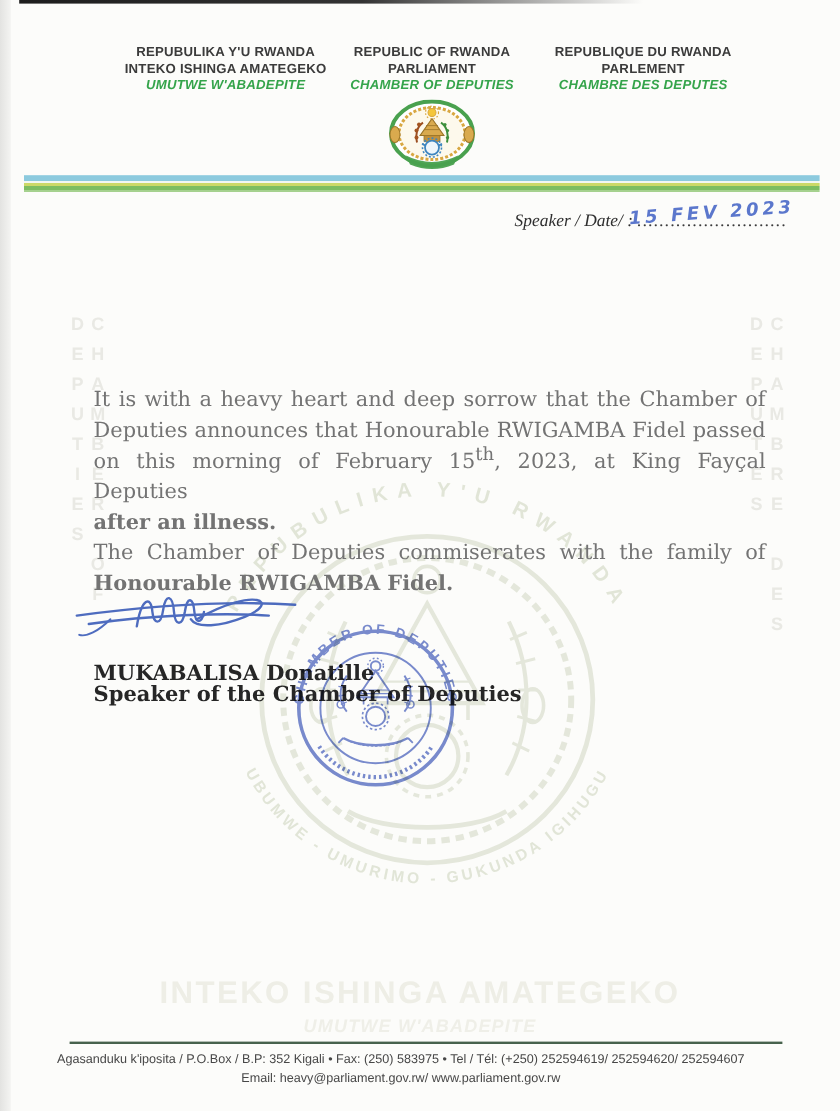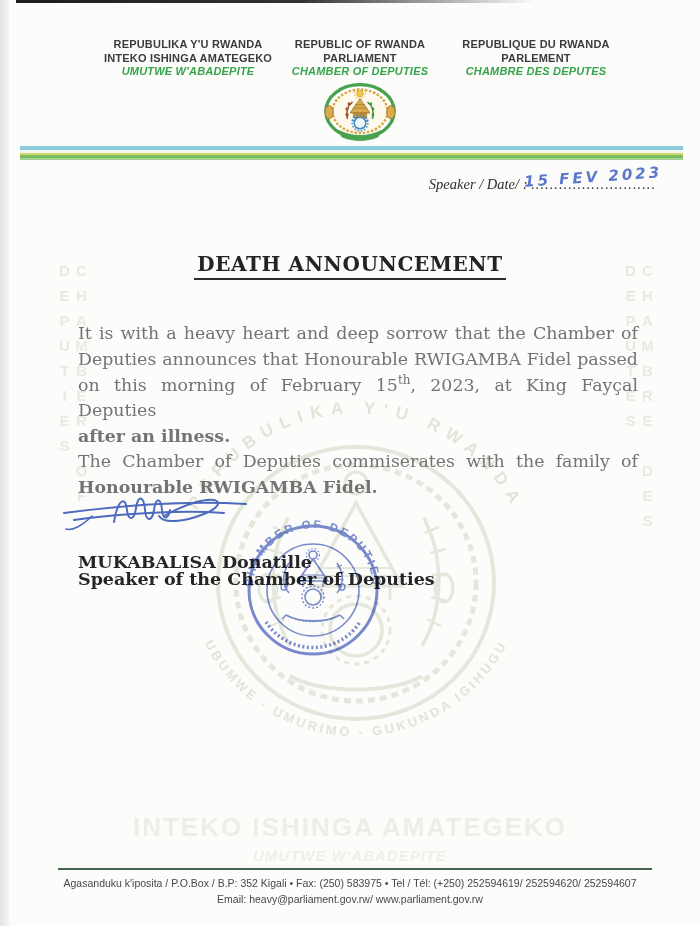--- a/index.html
+++ b/index.html
@@ -25,21 +25,21 @@
              font-family:"DejaVu Sans",sans-serif;font-weight:bold;font-size:15px;
              letter-spacing:3px;color:#4e6cc9;opacity:.92;white-space:nowrap;}
   
   .title{position:absolute;top:252px;left:0;width:100%;text-align:center;
          font-size:20px;font-weight:bold;letter-spacing:.6px;color:#242424;}
   .title span{display:inline-block;border-bottom:2px solid #2c2c2c;padding:0 3px 2px;}
   
   .para{position:absolute;left:78px;width:560px;font-size:17.4px;line-height:25.8px;color:#737373;}
   .jline{text-align:justify;text-align-last:justify;}
   .lline{text-align:left;font-weight:bold;}
-  .para sup{font-size:12px;line-height:0;}
+  .para sup{font-size:15px;line-height:0;}
   #p1{top:321px;}
   #p2{top:436px;margin-top:13px;}
   
   .sigsvg{position:absolute;left:62px;top:486px;}
   .sig-name{position:absolute;left:78px;top:526px;font-size:17.5px;font-weight:bold;color:#262626;margin-top:26px;}
   .sig-role{position:absolute;left:78px;top:549px;font-size:17.5px;font-weight:bold;color:#262626;margin-top:20px;}
   
   .stampsvg{position:absolute;left:240px;top:517px;width:146px;height:146px;
             mix-blend-mode:multiply;opacity:.88;}
   
@@ -50,21 +50,21 @@
   .vwm-left{left:56px;}
   .vwm-right{left:622px;}
   .bwm1{position:absolute;top:812px;left:0;width:100%;text-align:center;
         font-family:"Liberation Sans",sans-serif;font-weight:bold;font-size:26px;
         letter-spacing:2px;color:#eeeee6;}
   .bwm2{position:absolute;top:847px;left:0;width:100%;text-align:center;
         font-family:"Liberation Sans",sans-serif;font-weight:bold;font-style:italic;
         font-size:15px;letter-spacing:1px;color:#efefe8;}
   
   .footrule{position:absolute;left:58px;top:868px;width:594px;height:2px;background:#47624d;}
-  .foot{position:absolute;left:30px;width:640px;text-align:center;
+  .foot{position:absolute;left:14px;width:640px;text-align:center;
         font-family:"Liberation Sans",sans-serif;font-size:10.5px;color:#474747;}
   .foot1{top:877px;}
   .foot2{top:893px;}
 </style>
 </head>
 <body>
 
 <div class="page">
 
   <div class="scan-top"></div>
@@ -145,23 +145,20 @@
   </svg>
 
   <div class="flagbar"></div>
 
   <div class="dateline">
     <span>Speaker / Date/ :</span>
     <span class="datedots">...........................</span>
     <span class="datestamp">15 FEV 2023</span>
   </div>
 
-  <div class="title">
-    <span>DEATH ANNOUNCEMENT</span>
-  </div>
 
   <div class="para" id="p1">
     <div class="jline">It is with a heavy heart and deep sorrow that the Chamber of</div>
     <div class="jline">Deputies announces that Honourable RWIGAMBA Fidel passed</div>
     <div class="jline"><span>on this morning of February 15</span><sup>th</sup><span>, 2023, at King Fayçal Deputies</span></div>
     <div class="lline">after an illness.</div>
   </div>
   <div class="para" id="p2">
     <div class="jline">The Chamber of Deputies commiserates with the family of</div>
     <div class="lline">Honourable RWIGAMBA Fidel.</div>

